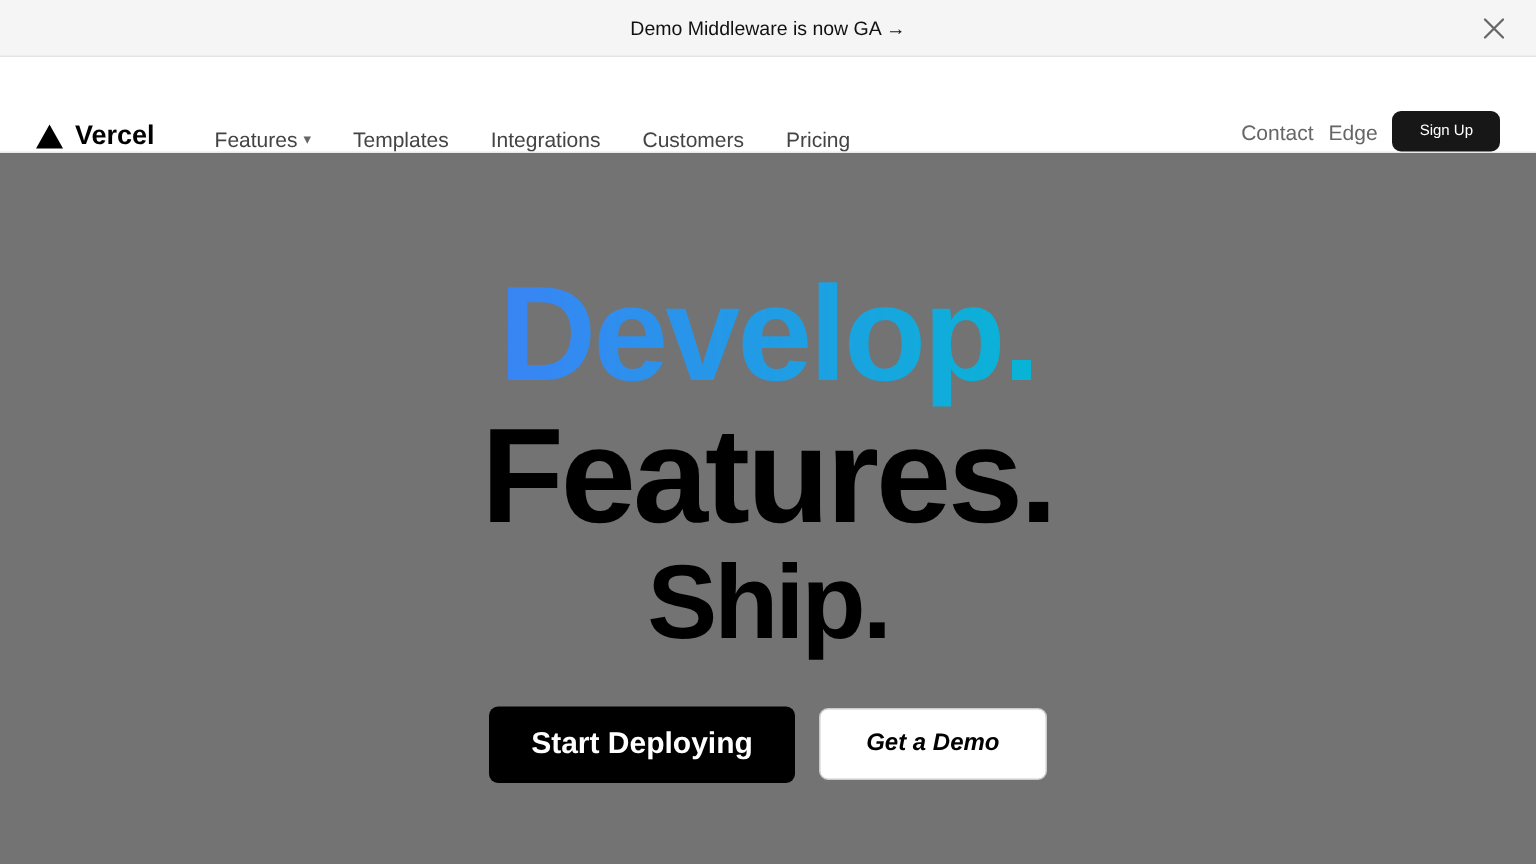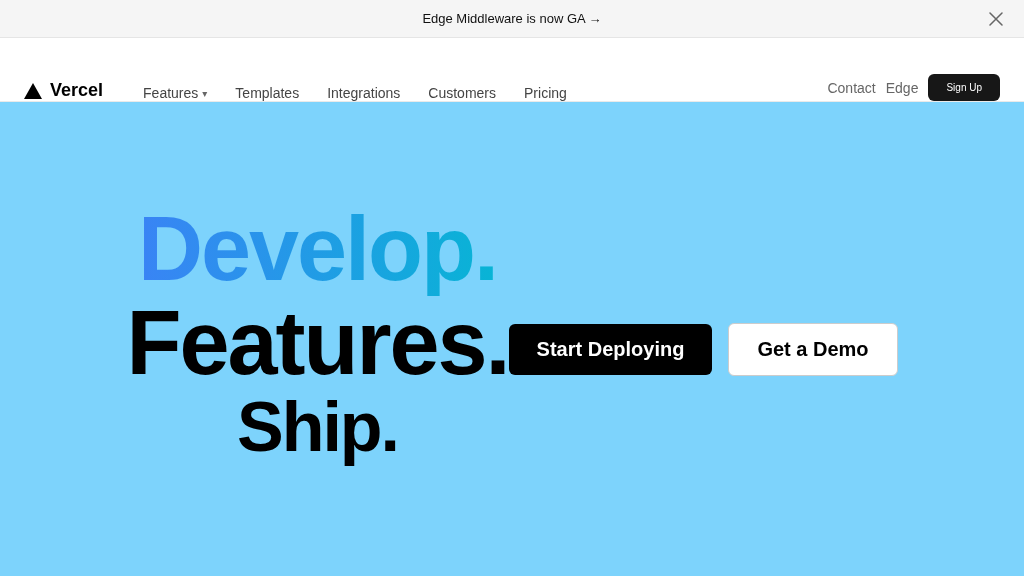--- a/index.html
+++ b/index.html
@@ -122,25 +122,25 @@
       padding: 8px 18px;
       border-radius: 6px;
       font-size: 10px;
       font-weight: 500;
       cursor: pointer;
     }
 
     
     .hero {
       display: flex;
-      flex-direction: row;
+      flex-direction: column;
       align-items: center;
       justify-content: center;
       padding: 20px 0 0;
-      background: #7dd3fc;
+      background: #737373;
       height: calc(576px - 38px - 64px);
     }
 
     .hero-text {
       text-align: center;
       line-height: 1.05;
       margin-bottom: 32px;
     }
 
     .hero-develop {
@@ -187,31 +187,32 @@
       cursor: pointer;
       min-width: 152px;
     }
 
     .btn-get-demo {
       background: #fff;
       color: #000;
       border: 1.5px solid #ccc;
       padding: 14px 28px;
       border-radius: 6px;
-      font-size: 20px;
+      font-size: 16px;
       font-weight: 600;
       cursor: pointer;
       min-width: 152px;
+      font-style: italic;
     }
   </style>
 </head>
 <body>
 
 <div class="announcement-bar">
-  <span class="announcement-text">Edge Middleware is now GA →</span>
+  <span class="announcement-text">Demo Middleware is now GA →</span>
   <button class="announcement-close">
     <svg width="14" height="14" viewBox="0 0 14 14" fill="none" xmlns="http://www.w3.org/2000/svg">
       <path d="M1 1L13 13M13 1L1 13" stroke="#666" stroke-width="1.5" stroke-linecap="round"></path>
     </svg>
   </button>
 </div>
 
 <nav class="navbar">
   <a class="logo">
     <span class="logo-triangle"></span>

